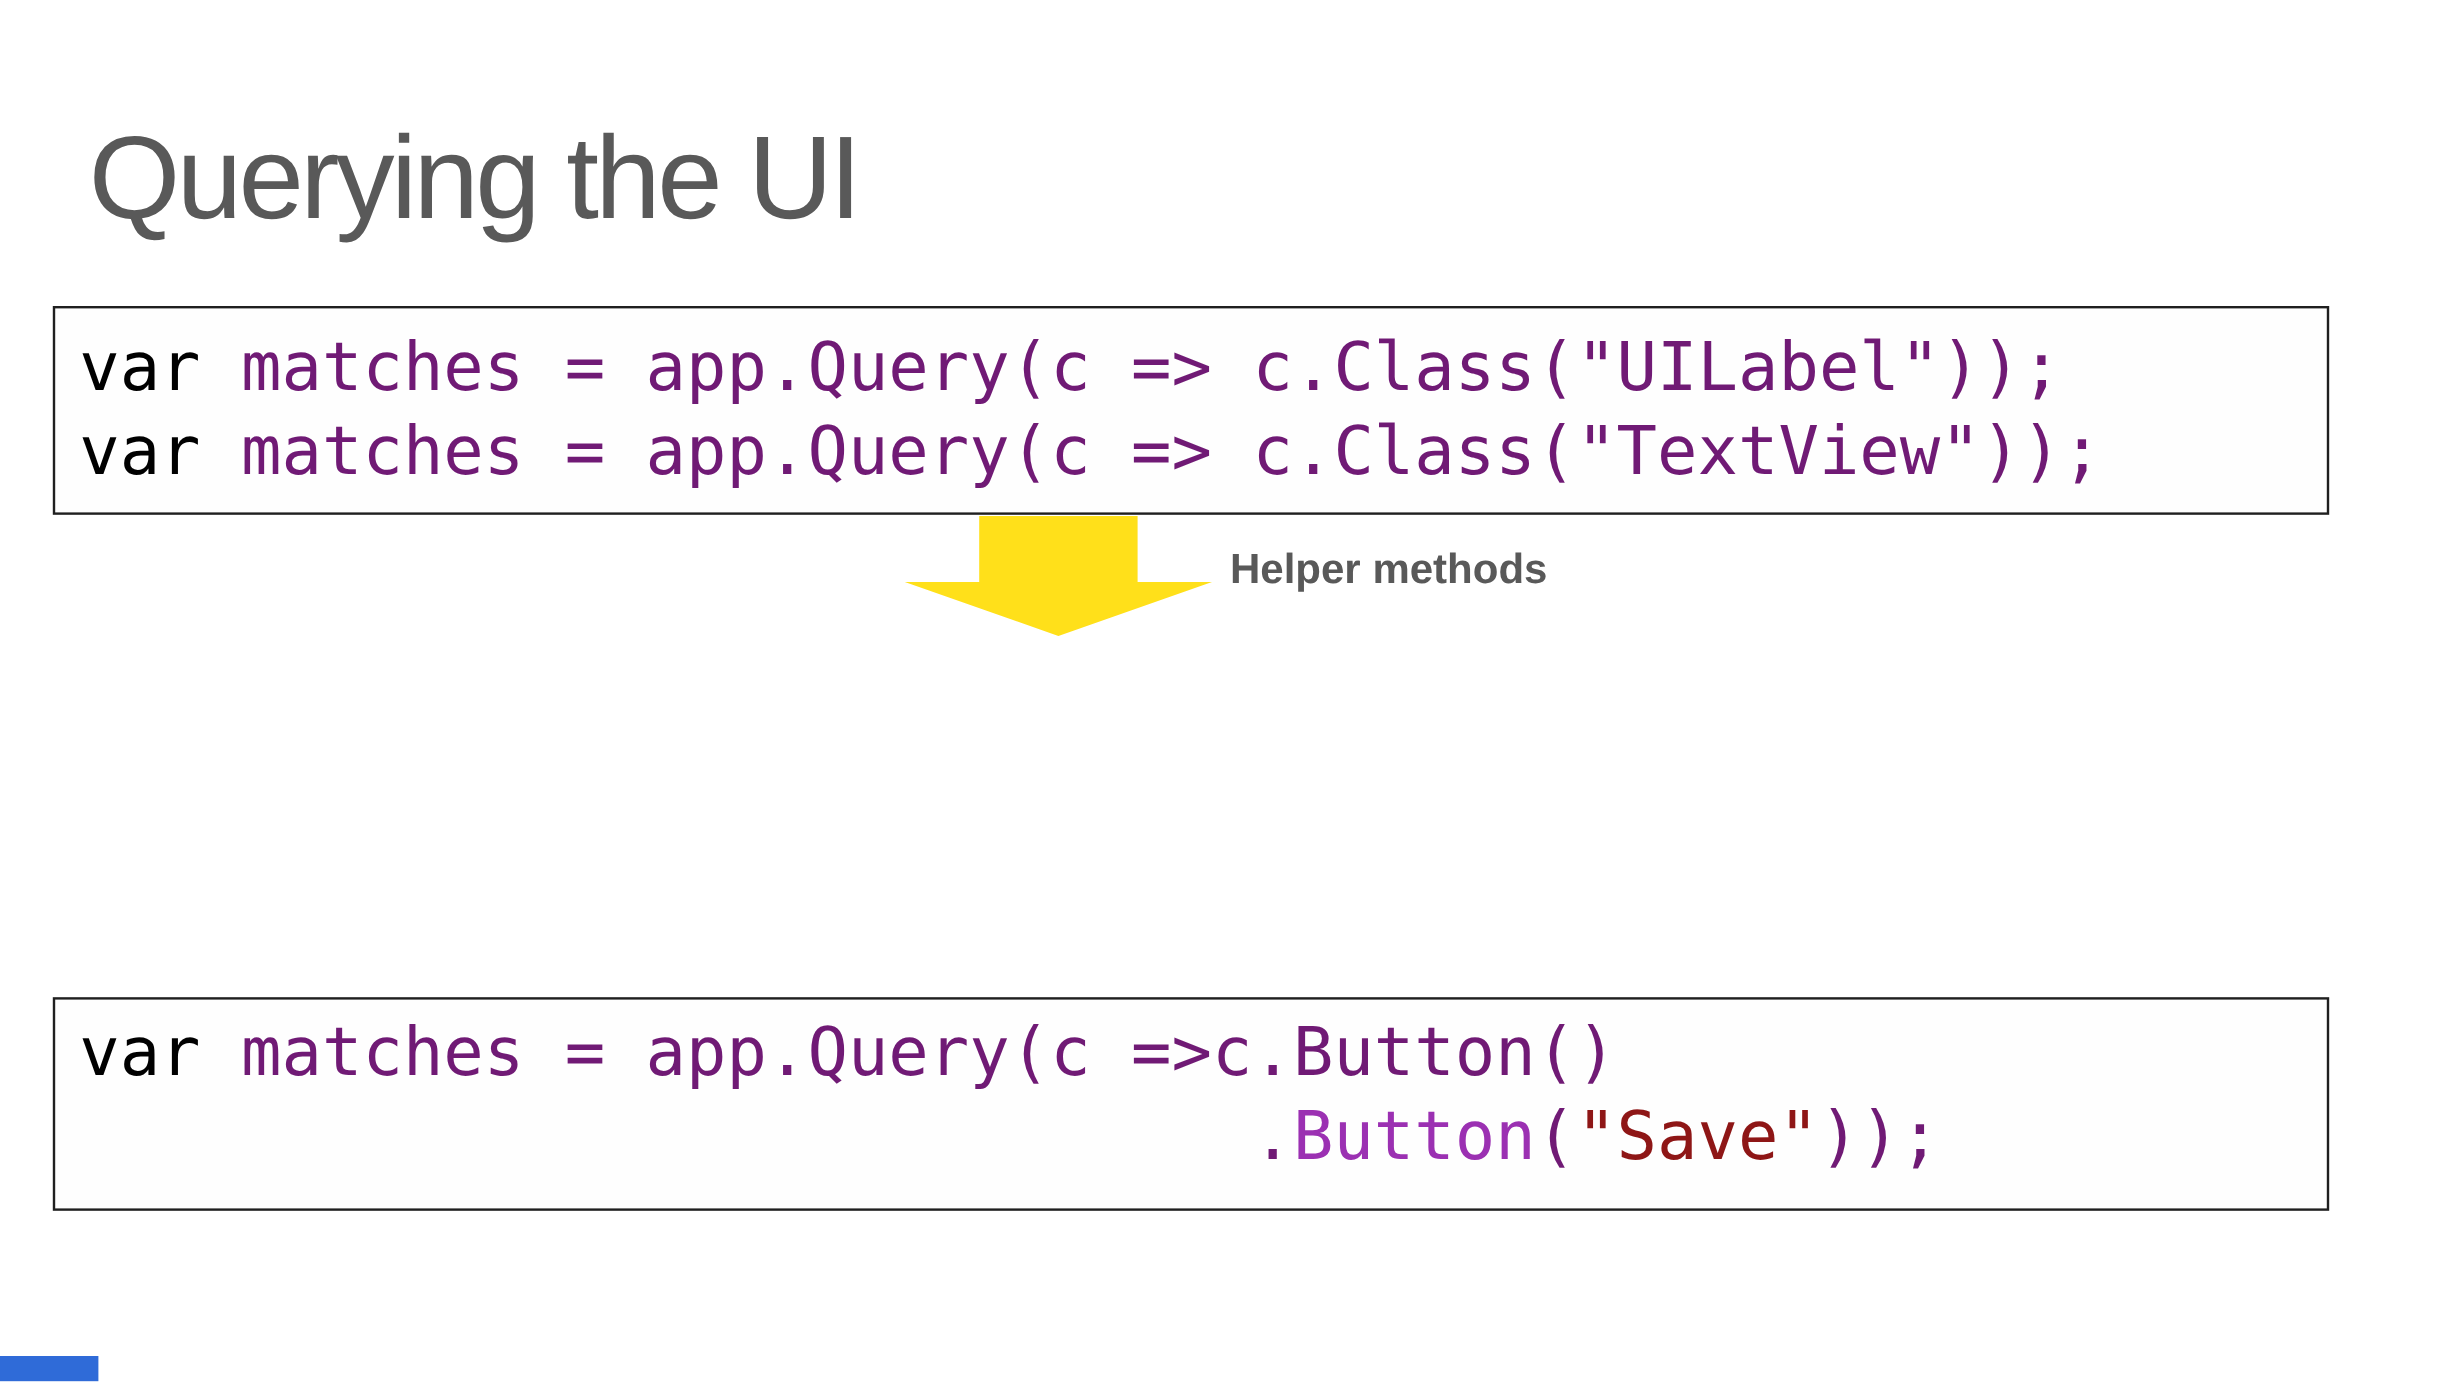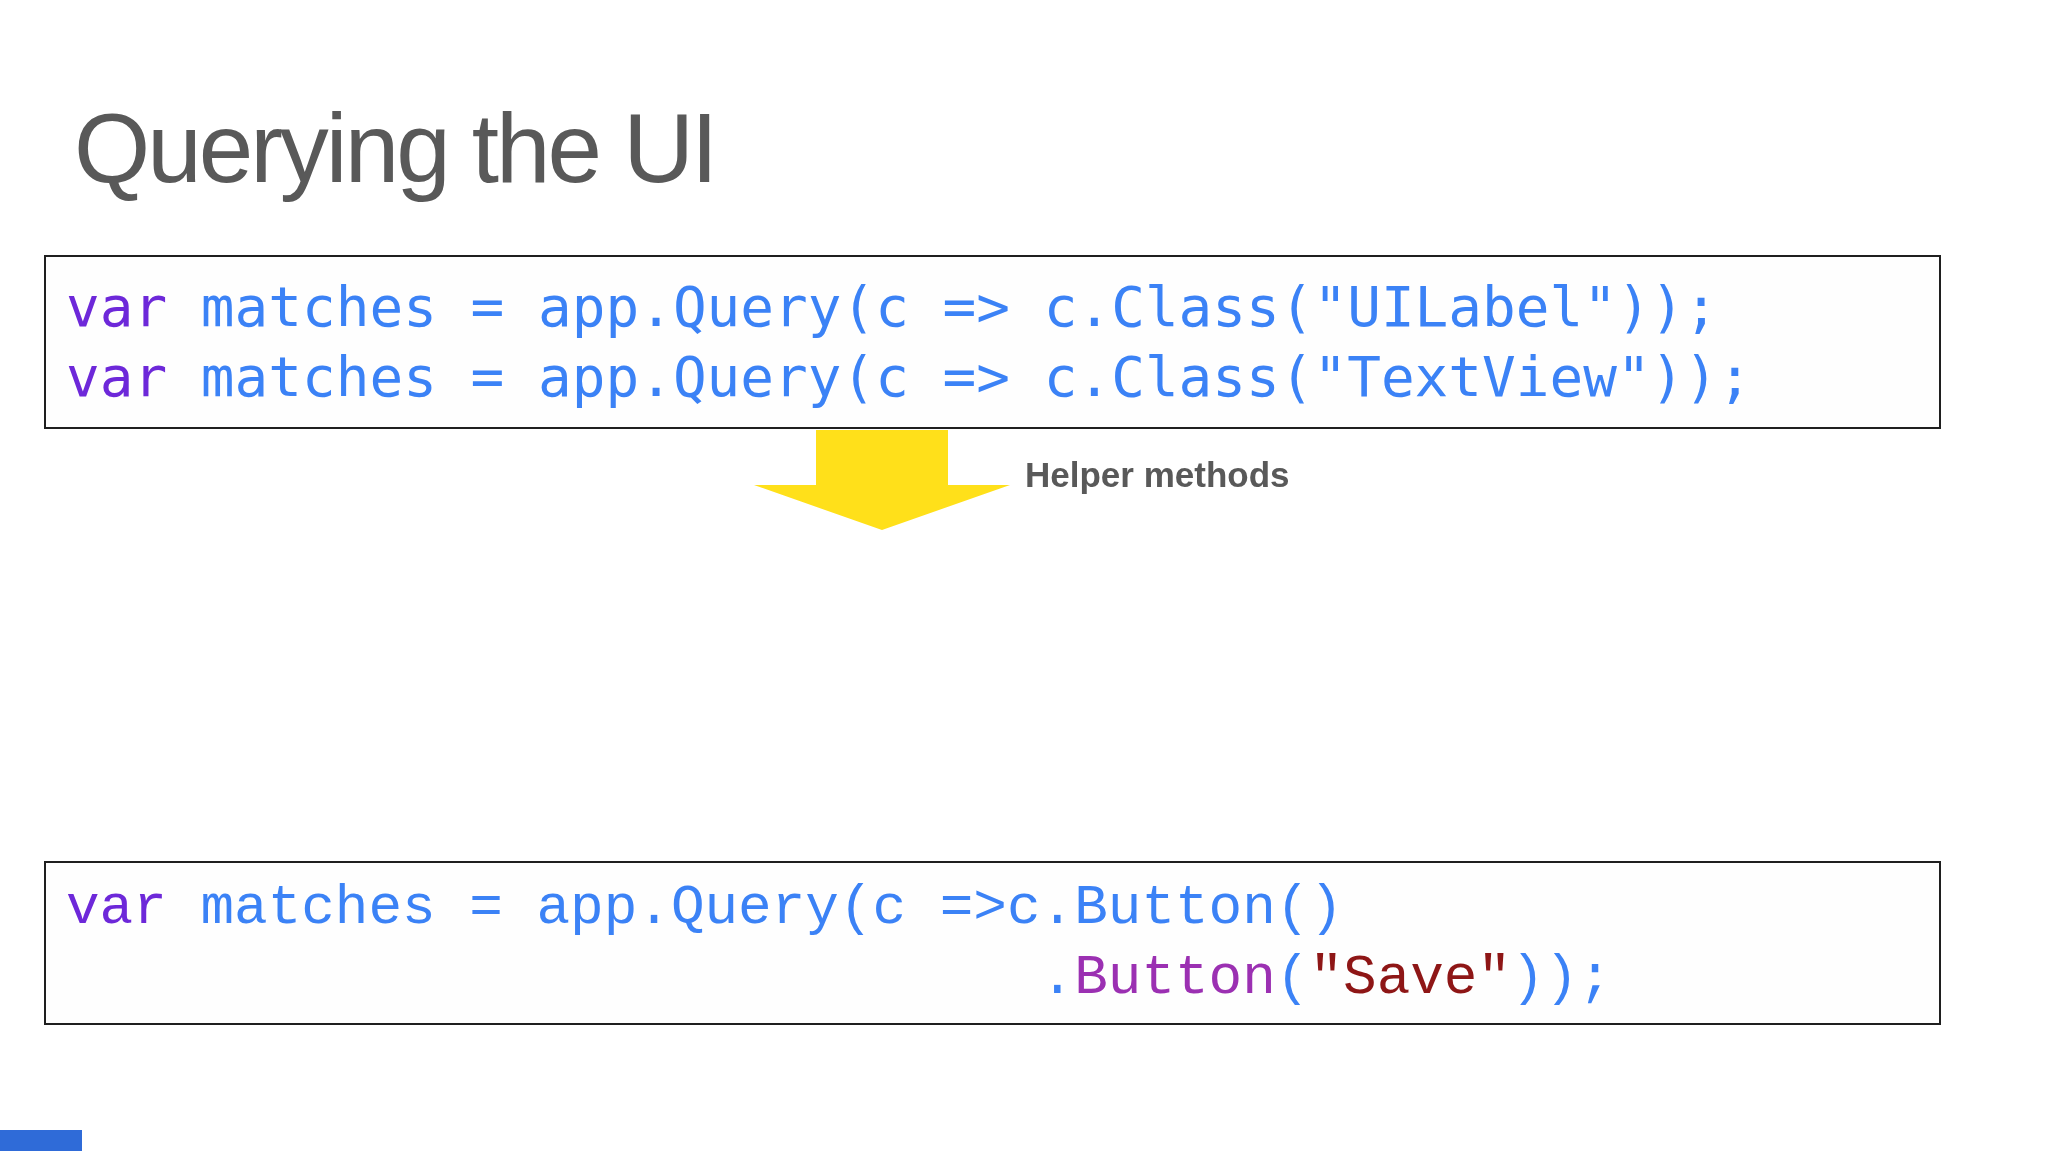--- a/index.html
+++ b/index.html
@@ -31,24 +31,24 @@
     background: #fefefe;
     border: 2px solid #1f1f1f;
     padding: 15px 10px 15px 20px;
     font-family: "DejaVu Sans Mono", "Liberation Mono", monospace;
     font-size: 56px;
     line-height: 70px;
     color: #3d3d3d;
   }
   #code-box-1 { top: 255px; }
   #code-box-2 { top: 535px; }
-  #code-box-3 { top: 861px; padding-top: 10px; padding-bottom: 10px; font-family: Liberation Mono, monospace; }
+  #code-box-3 { top: 831px; padding-top: 10px; padding-bottom: 24px; }
   .code-line { white-space: pre; }
-  .tok-keyword { color: #6d28d9; }
-  .tok-code    { color: #3b82f6; }
+  .tok-keyword { color: #000000; }
+  .tok-code    { color: #701a75; }
   .tok-method  { color: #9b30b2; }
   .tok-string  { color: #8e1616; }
   .down-arrow {
     position: absolute;
     left: 754px;
     top: 430px;
     width: 256px;
     height: 100px;
     background: #ffe01a;
     clip-path: polygon(62px 0, 194px 0, 194px 55px, 256px 55px, 128px 100px, 0 55px, 62px 55px);

